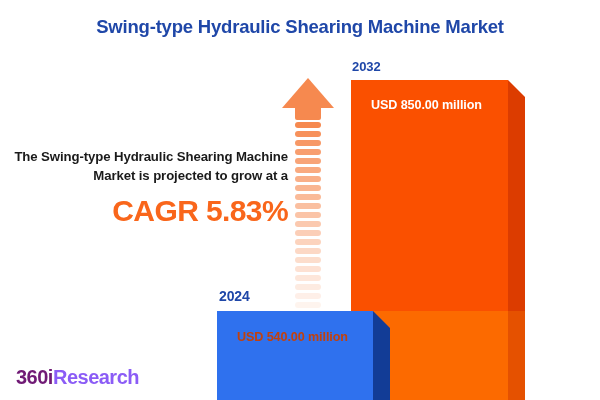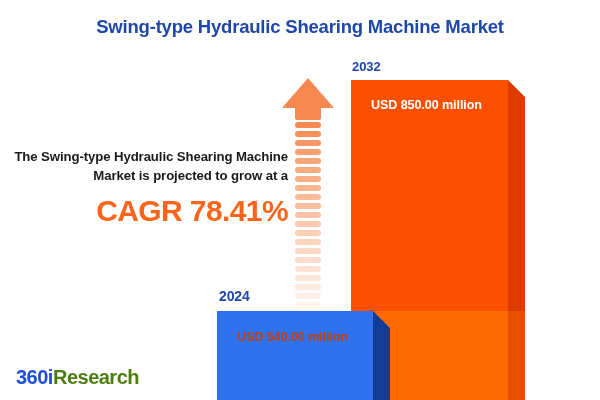--- a/index.html
+++ b/index.html
@@ -64,22 +64,22 @@
   
   #brand-logo {
     position: absolute;
     left: 16px;
     top: 366px;
     font-size: 20px;
     font-weight: bold;
     letter-spacing: -0.5px;
     white-space: nowrap;
   }
-  .logo-orange { color: #1d4ed8; }
-  .logo-blue   { color: #4d7c0f; }
+  .logo-orange { color: #701a75; }
+  .logo-blue   { color: #8b5cf6; }
 
   
   #growth-arrow {
     position: absolute;
     left: 282px;
     top: 78px;
     width: 52px;
     height: 224px;
   }
   #growth-arrow .arrow-head {
@@ -226,21 +226,21 @@
 </style>
 </head>
 <body>
 
 <div id="canvas">
 
   <div id="page-title">Swing-type Hydraulic Shearing Machine Market</div>
 
   <div id="statement-block">
     <div id="statement-text">The Swing-type Hydraulic Shearing Machine Market is projected to grow at a</div>
-    <div id="cagr-value">CAGR 78.41%</div>
+    <div id="cagr-value">CAGR 5.83%</div>
   </div>
 
   <div id="growth-arrow">
     <div class="arrow-head"></div>
     <div class="arrow-neck"></div>
     <div class="arrow-stripes">
         <div class="stripe" style="opacity: 1;"></div>
         <div class="stripe" style="opacity: 0.929;"></div>
         <div class="stripe" style="opacity: 0.872;"></div>
         <div class="stripe" style="opacity: 0.819;"></div>

